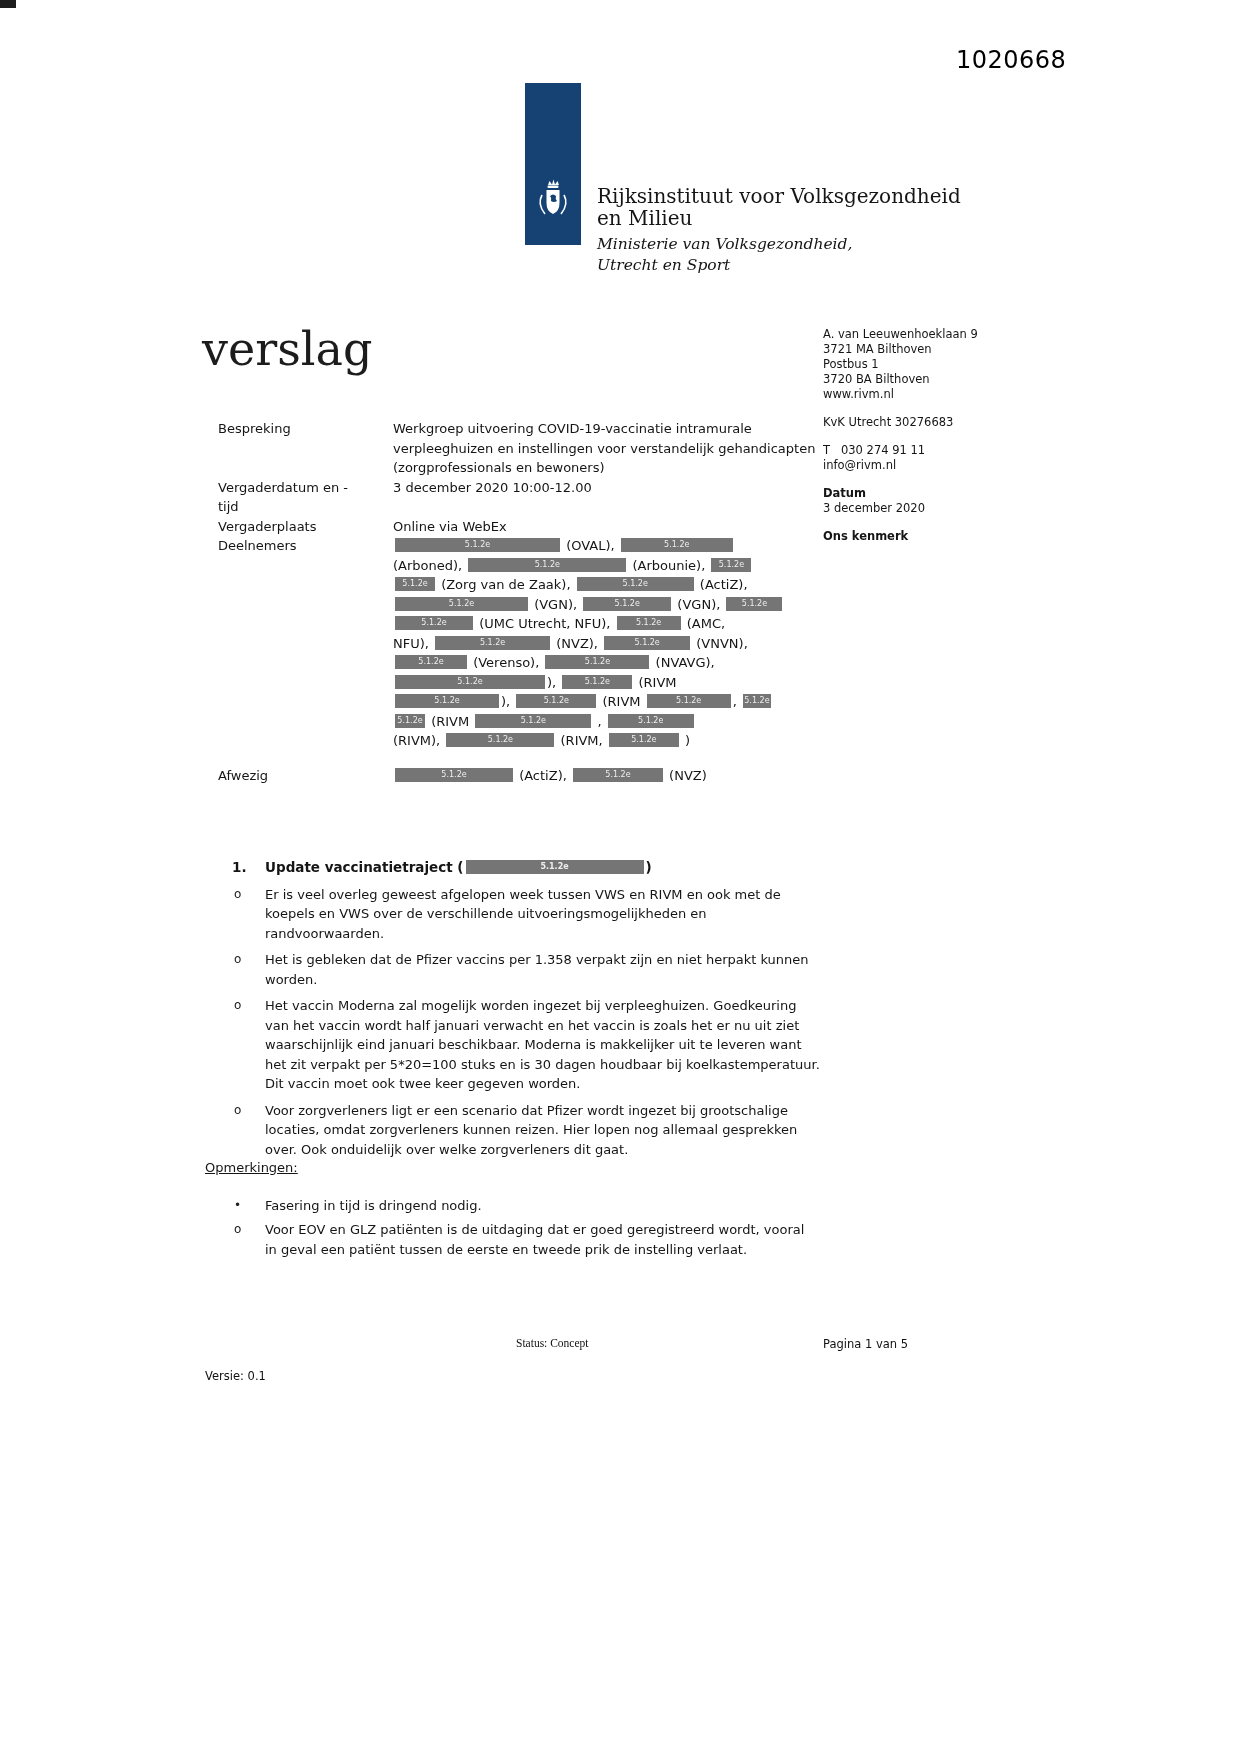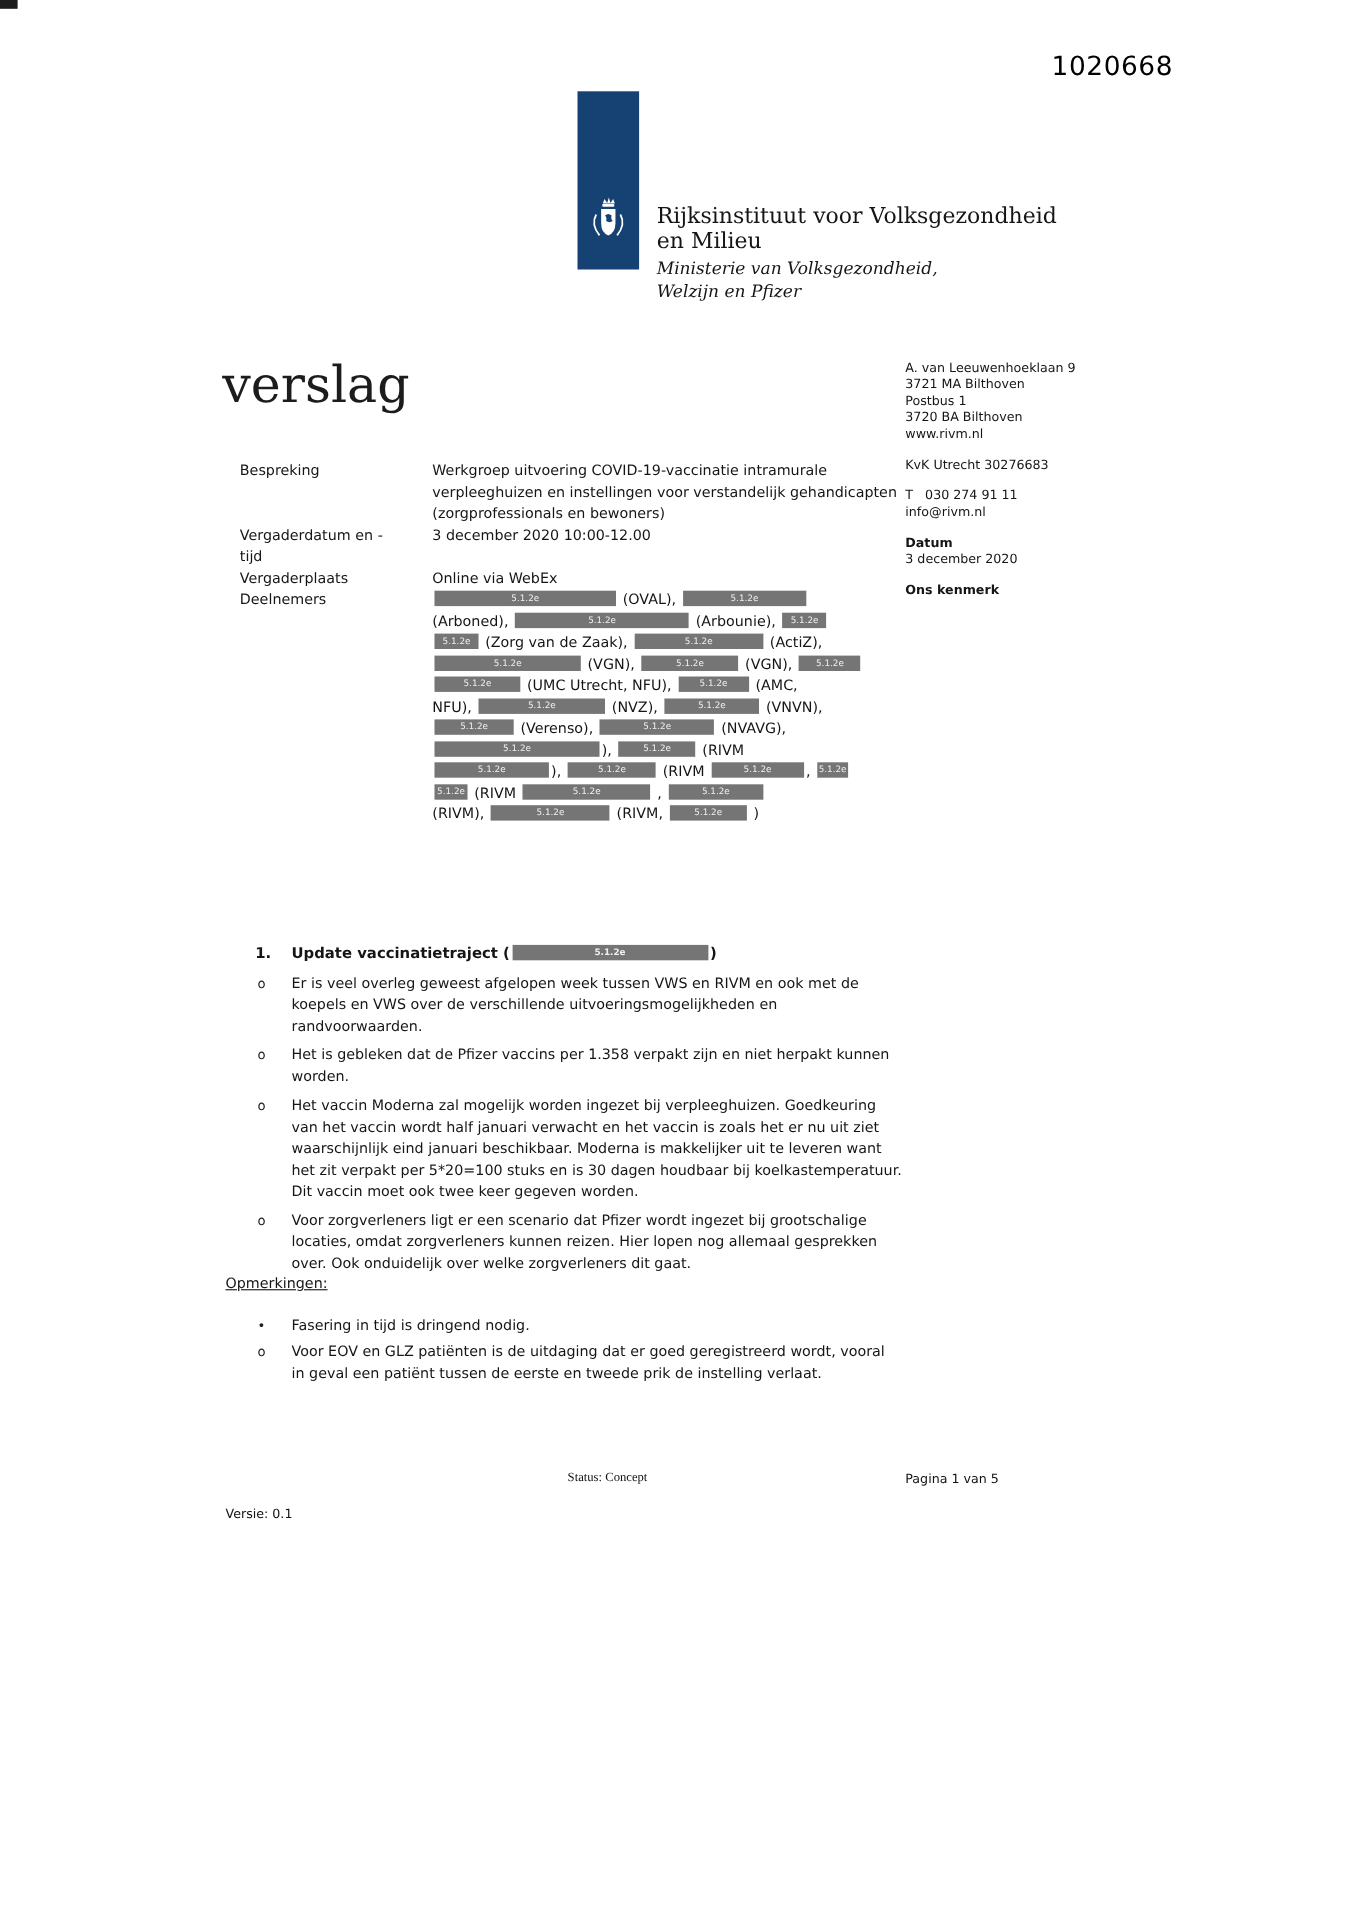--- a/index.html
+++ b/index.html
@@ -99,21 +99,21 @@
       <g stroke="#ffffff" stroke-width="1.6" fill="none">
         <path d="M7 16 q-5 9 3 19"></path>
         <path d="M29 16 q5 9 -3 19"></path>
       </g>
     </svg>
   </div>
   <div class="logo-text">
     <div class="org serif">Rijksinstituut voor Volksgezondheid</div>
     <div class="org serif">en Milieu</div>
     <div class="ministry serif first">Ministerie van Volksgezondheid,</div>
-    <div class="ministry serif">Welzijn en Pfizer</div>
+    <div class="ministry serif">Utrecht en Sport</div>
   </div>
 
   <div class="title">verslag</div>
 
   <aside class="contact">
     <div>A. van Leeuwenhoeklaan 9</div>
     <div>3721 MA Bilthoven</div>
     <div>Postbus 1</div>
     <div>3720 BA Bilthoven</div>
     <div>www.rivm.nl</div>
@@ -148,20 +148,26 @@
           <div class="seg-line"><span class="redact" style="width: 133px; background: rgb(117, 117, 117);">5.1.2e</span><span class="seg-text"> (VGN), </span><span class="redact" style="width: 88px; background: rgb(117, 117, 117);">5.1.2e</span><span class="seg-text"> (VGN), </span><span class="redact" style="width: 56px; background: rgb(117, 117, 117);">5.1.2e</span></div>
           <div class="seg-line"><span class="redact" style="width: 78px; background: rgb(117, 117, 117);">5.1.2e</span><span class="seg-text"> (UMC Utrecht, NFU), </span><span class="redact" style="width: 64px; background: rgb(117, 117, 117);">5.1.2e</span><span class="seg-text"> (AMC,</span></div>
           <div class="seg-line"><span class="seg-text">NFU), </span><span class="redact" style="width: 115px; background: rgb(117, 117, 117);">5.1.2e</span><span class="seg-text"> (NVZ), </span><span class="redact" style="width: 86px; background: rgb(117, 117, 117);">5.1.2e</span><span class="seg-text"> (VNVN),</span></div>
           <div class="seg-line"><span class="redact" style="width: 72px; background: rgb(117, 117, 117);">5.1.2e</span><span class="seg-text"> (Verenso), </span><span class="redact" style="width: 104px; background: rgb(117, 117, 117);">5.1.2e</span><span class="seg-text"> (NVAVG),</span></div>
           <div class="seg-line"><span class="redact" style="width: 150px; background: rgb(117, 117, 117);">5.1.2e</span><span class="seg-text">), </span><span class="redact" style="width: 70px; background: rgb(117, 117, 117);">5.1.2e</span><span class="seg-text"> (RIVM</span></div>
           <div class="seg-line"><span class="redact" style="width: 104px; background: rgb(117, 117, 117);">5.1.2e</span><span class="seg-text">), </span><span class="redact" style="width: 80px; background: rgb(117, 117, 117);">5.1.2e</span><span class="seg-text"> (RIVM </span><span class="redact" style="width: 84px; background: rgb(117, 117, 117);">5.1.2e</span><span class="seg-text">, </span><span class="redact" style="width: 28px; background: rgb(117, 117, 117);">5.1.2e</span></div>
           <div class="seg-line"><span class="redact" style="width: 30px; background: rgb(117, 117, 117);">5.1.2e</span><span class="seg-text"> (RIVM </span><span class="redact" style="width: 116px; background: rgb(117, 117, 117);">5.1.2e</span><span class="seg-text"> , </span><span class="redact" style="width: 86px; background: rgb(117, 117, 117);">5.1.2e</span></div>
           <div class="seg-line"><span class="seg-text">(RIVM), </span><span class="redact" style="width: 108px; background: rgb(117, 117, 117);">5.1.2e</span><span class="seg-text"> (RIVM, </span><span class="redact" style="width: 70px; background: rgb(117, 117, 117);">5.1.2e</span><span class="seg-text"> )</span></div>
         </div>
     </div>
+    <div class="row gap-top">
+      <div class="lbl">Afwezig</div>
+      <div class="val">
+          <div class="seg-line"><span class="redact" style="width: 118px; background: rgb(117, 117, 117);">5.1.2e</span><span class="seg-text"> (ActiZ), </span><span class="redact" style="width: 90px; background: rgb(117, 117, 117);">5.1.2e</span><span class="seg-text"> (NVZ)</span></div>
+        </div>
+    </div>
   </main>
 
   <section class="section1">
     <div class="sec-head">
       <span class="sec-num">1.</span>
       <div class="sec-title">
           <div class="seg-line"><span class="seg-text">Update vaccinatietraject (</span><span class="redact" style="width: 178px; background: rgb(117, 117, 117);">5.1.2e</span><span class="seg-text">)</span></div>
         </div>
     </div>
     <div class="bullet">

